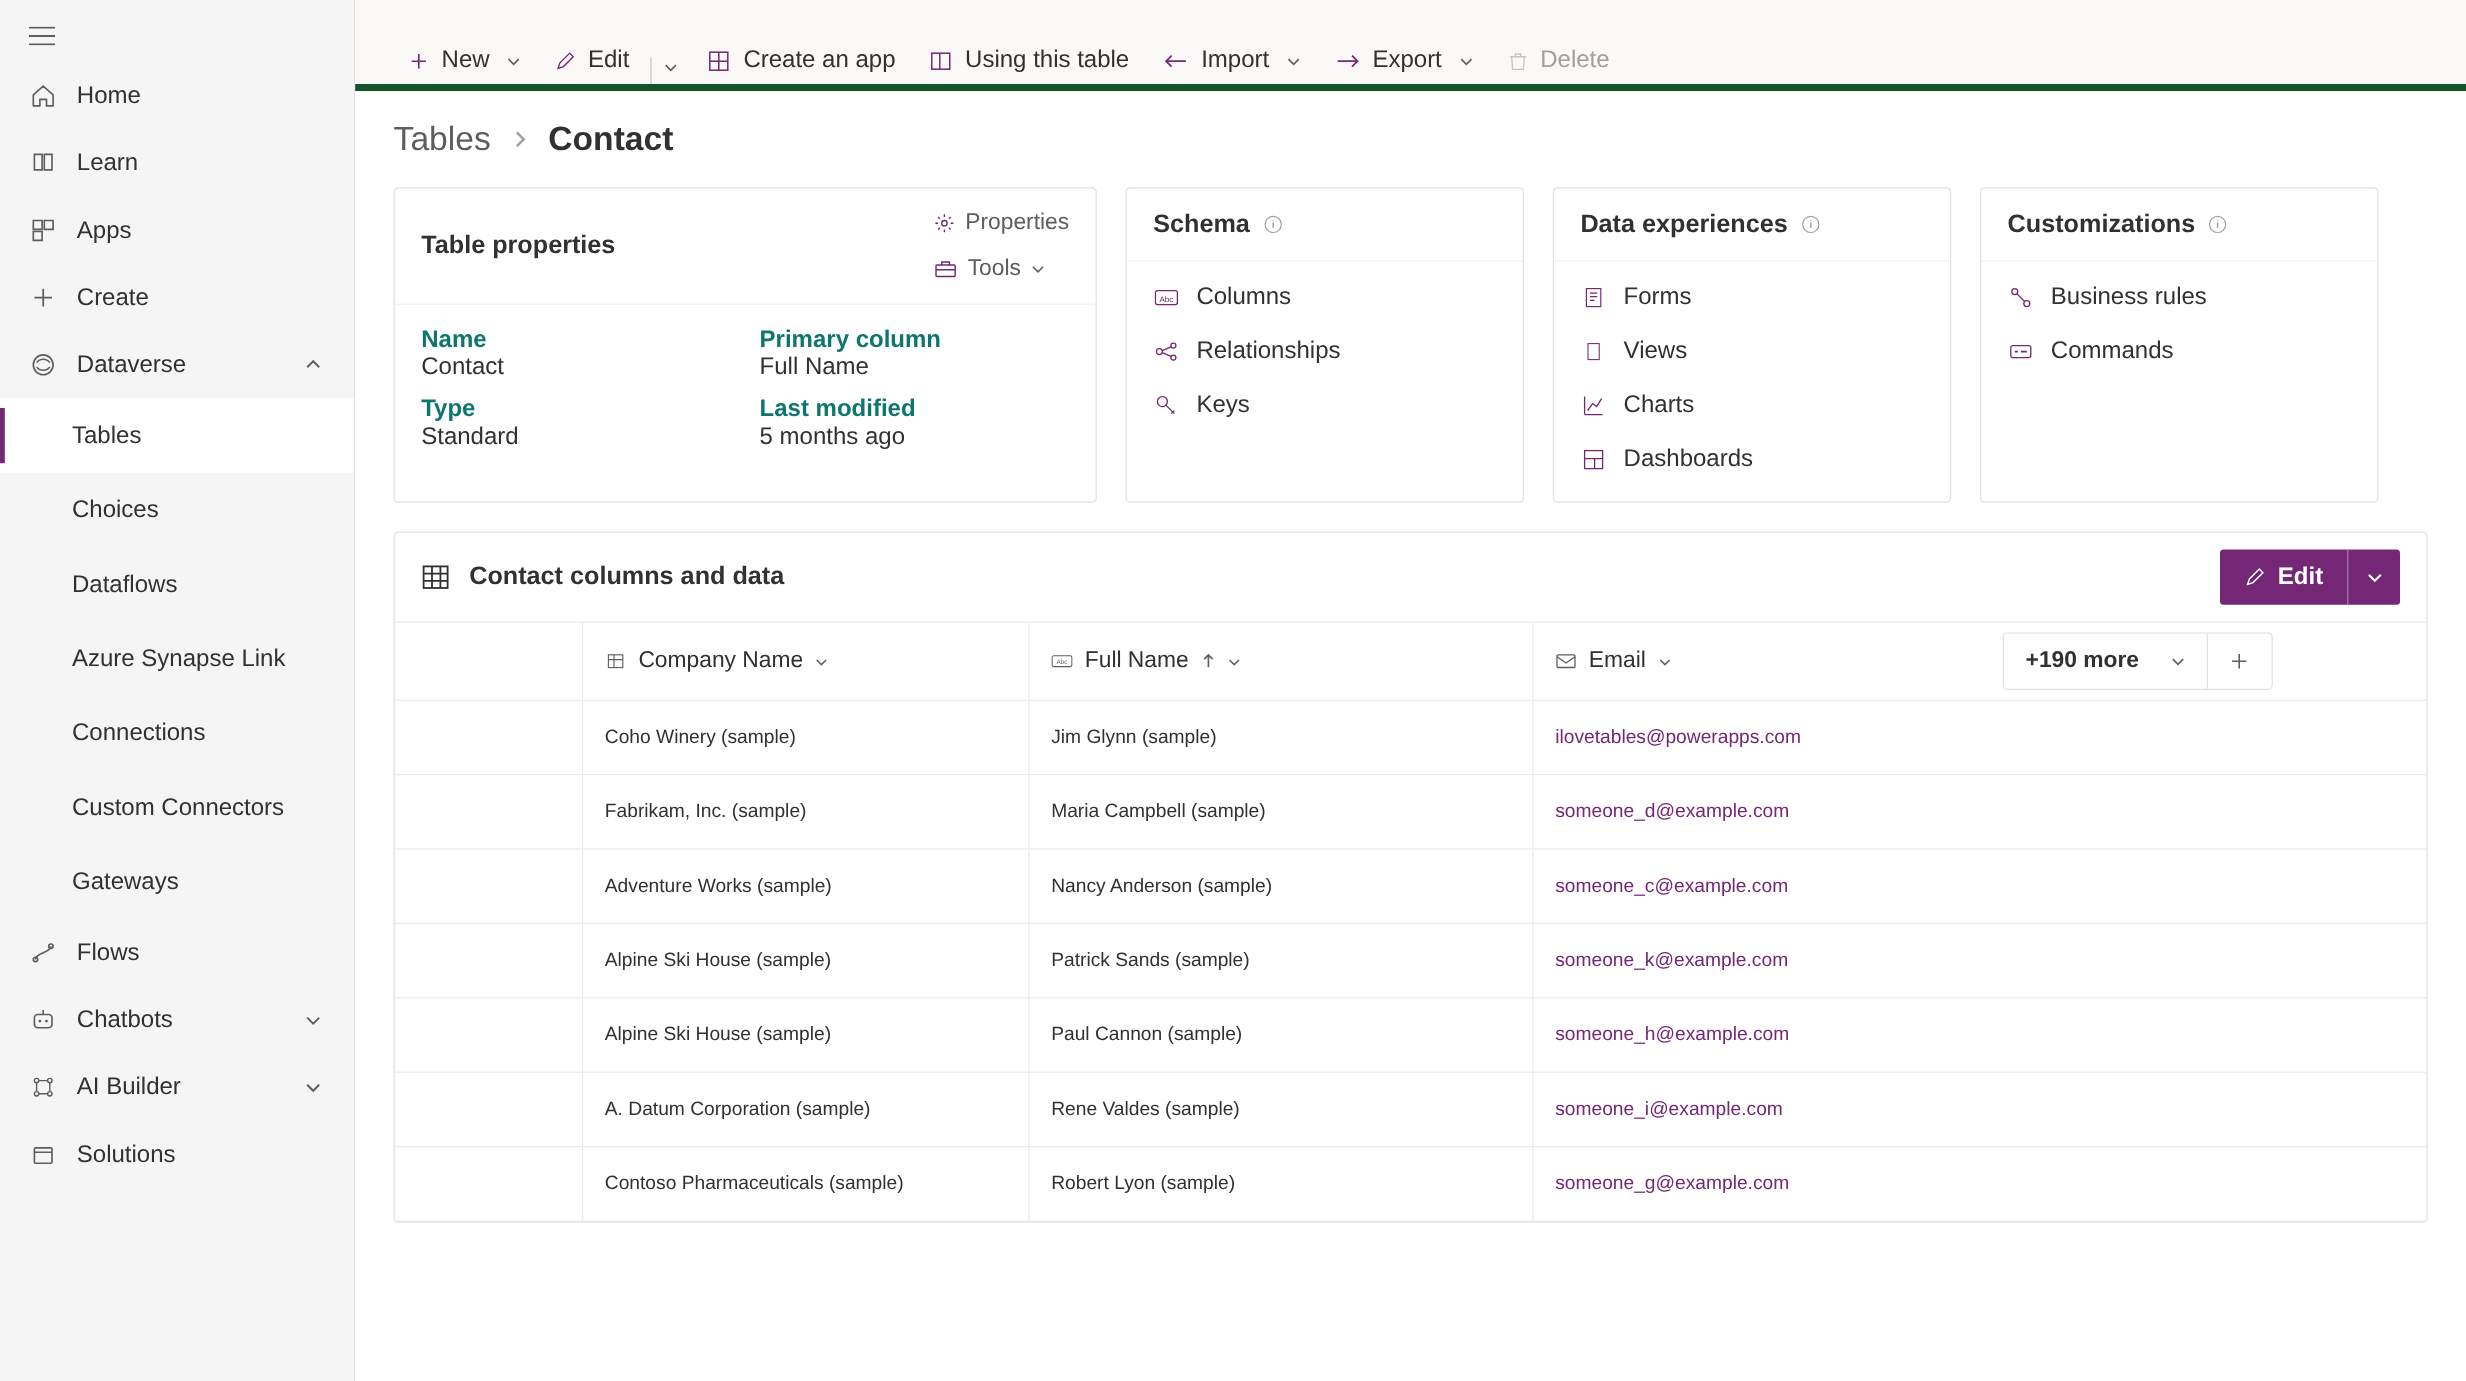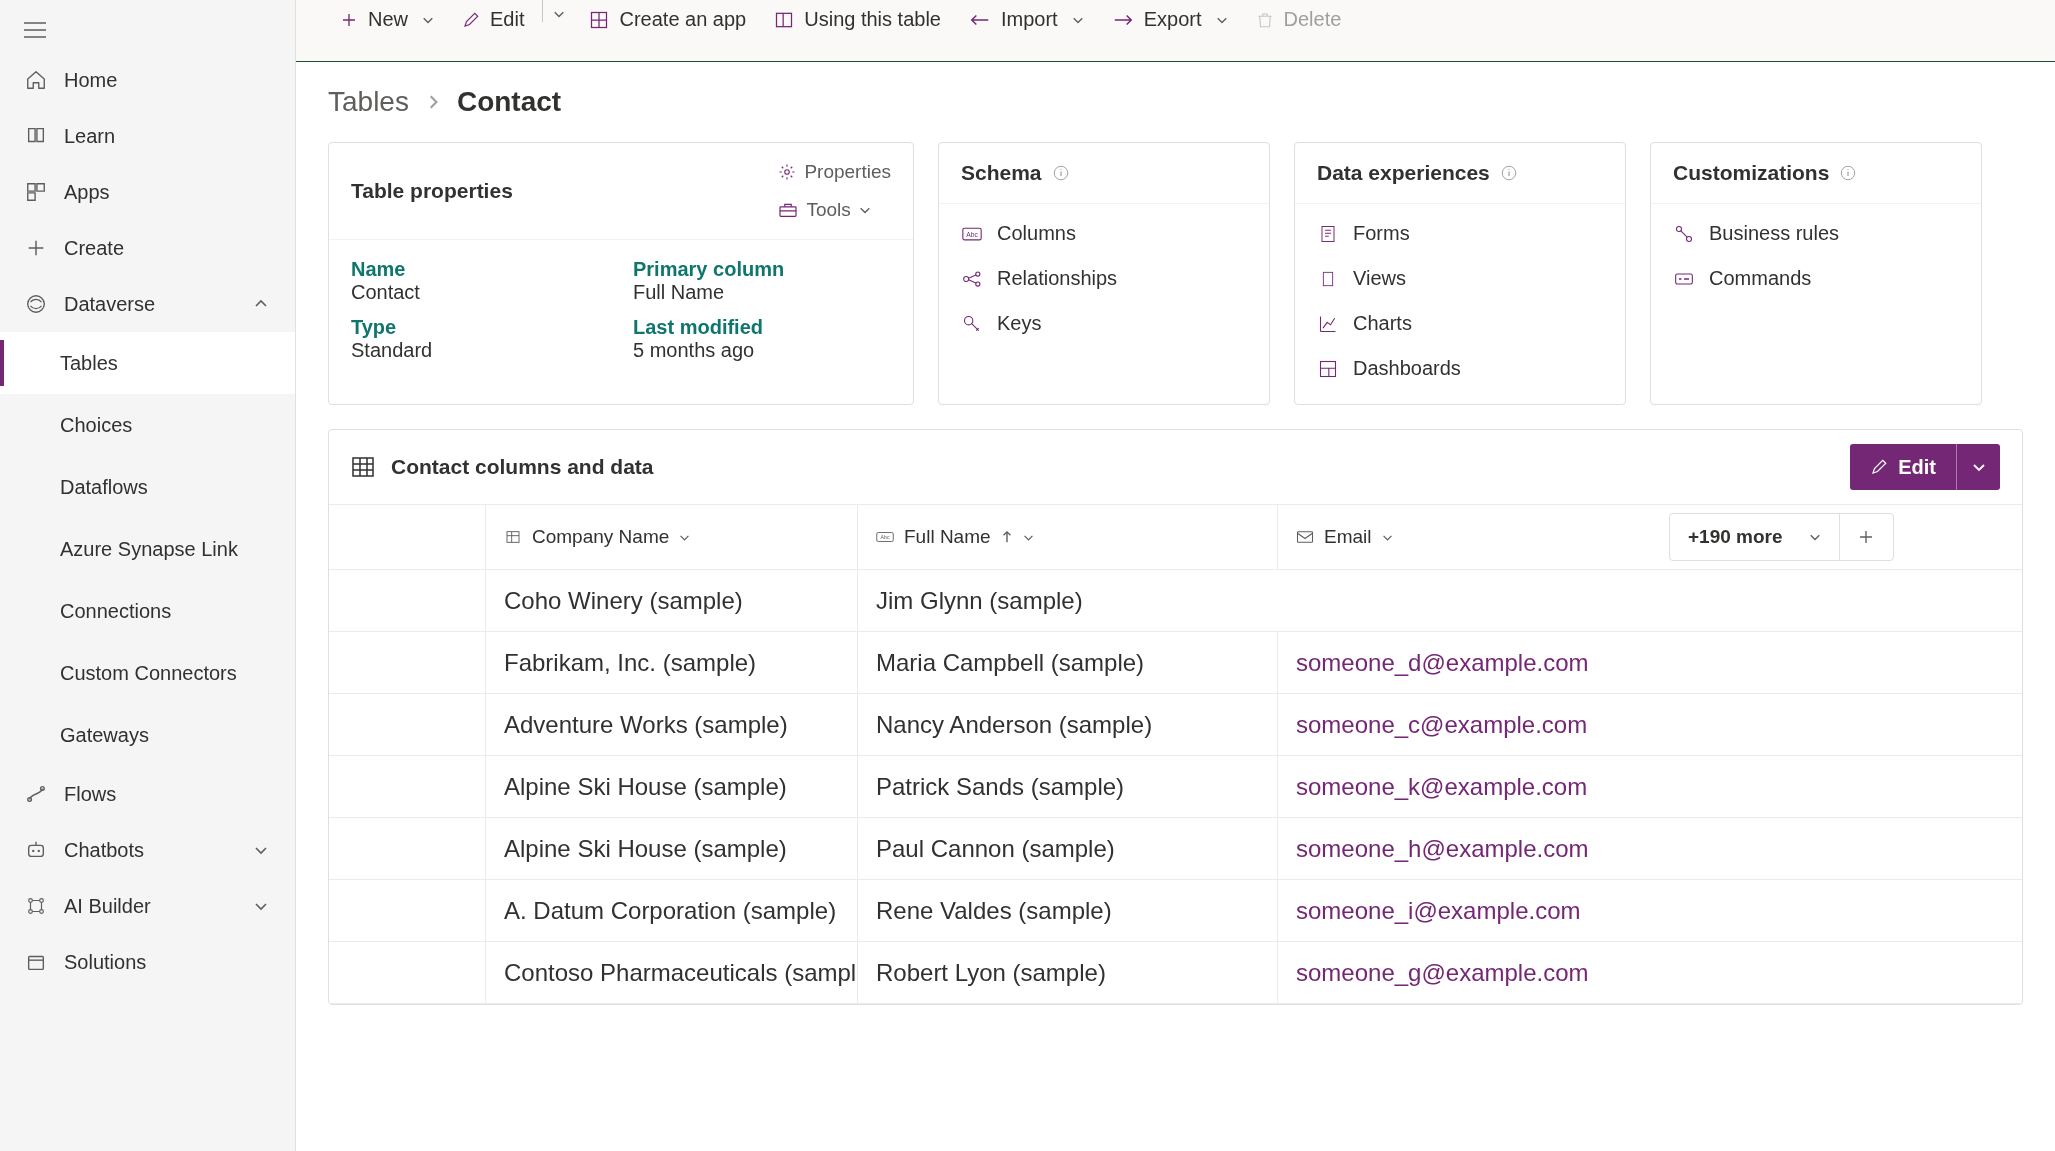--- a/index.html
+++ b/index.html
@@ -78,25 +78,25 @@
   
   .main {
     flex: 1;
     display: flex;
     flex-direction: column;
     background: #faf9f8;
   }
   
   .toolbar {
     display: flex;
-    align-items: flex-start;
-    height: 62px;
+    align-items: flex-end;
+    height: 76px;
     padding: 0 32px;
     background: #faf9f8;
-    border-bottom: 1px solid #14532d;
+    border-bottom: 6px solid #14532d;
     gap: 4px;
   }
   .tbtn {
     display: inline-flex;
     align-items: center;
     padding: 8px 12px;
     font-size: 20px;
     color: #323130;
     cursor: pointer;
     gap: 10px;
@@ -306,21 +306,21 @@
     cursor: pointer;
   }
   .grid-row {
     display: flex;
     align-items: center;
     height: 62px;
     border-bottom: 1px solid #edebe9;
   }
   .cell {
     padding: 0 18px;
-    font-size: 24px;
+    font-size: 16px;
     border-left: 1px solid #edebe9;
     height: 100%;
     display: flex;
     align-items: center;
     overflow: hidden;
     white-space: nowrap;
   }
   .cell.gutter { border-left: none; }
   .cell.email { color: #742774; }
   svg { display: block; }
@@ -843,20 +843,21 @@
                 </div>
               </div>
             </div>
           </div>
 
           <div id="grid-body">
               <div class="grid-row">
                 <div class="cell gutter col-gutter"></div>
                 <div class="cell col-company">Coho Winery (sample)</div>
                 <div class="cell col-fullname">Jim Glynn (sample)</div>
+                <div class="cell col-email email">ilovetables@powerapps.com</div>
               </div>
               <div class="grid-row">
                 <div class="cell gutter col-gutter"></div>
                 <div class="cell col-company">Fabrikam, Inc. (sample)</div>
                 <div class="cell col-fullname">Maria Campbell (sample)</div>
                 <div class="cell col-email email">someone_d@example.com</div>
               </div>
               <div class="grid-row">
                 <div class="cell gutter col-gutter"></div>
                 <div class="cell col-company">Adventure Works (sample)</div>

